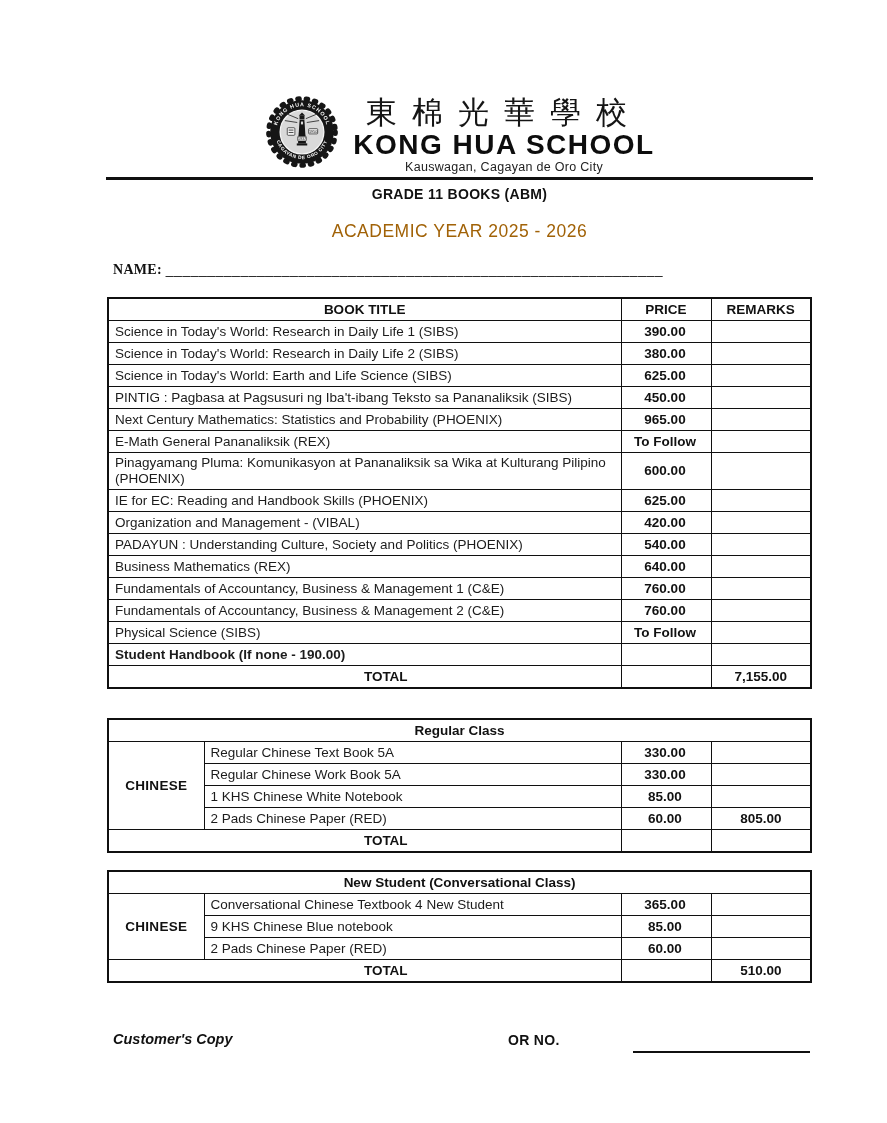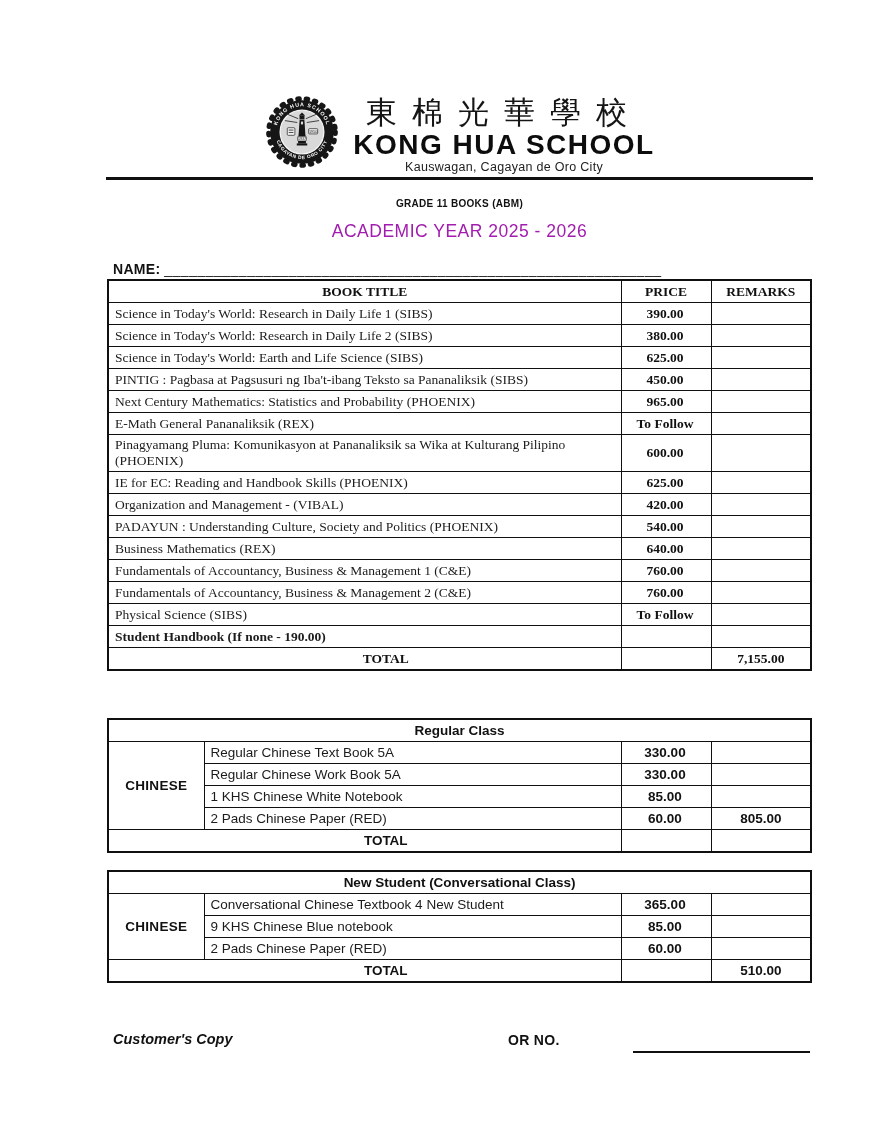--- a/index.html
+++ b/index.html
@@ -10,30 +10,30 @@
   }
   
   .header-block{position:absolute;top:94px;left:107px;width:705px;display:flex;justify-content:center;align-items:flex-start;gap:13px;}
   .logo{width:76px;height:76px;flex:0 0 auto;}
   .head-text{display:flex;flex-direction:column;align-items:center;}
   .cjk-name{font-family:"DejaVu Serif", serif;font-size:31px;letter-spacing:15px;line-height:36px;white-space:nowrap;color:#151515;}
   .school-name{font-weight:bold;font-size:28px;letter-spacing:1.5px;line-height:29px;white-space:nowrap;color:#0d0d0d;}
   .address{font-size:12.5px;letter-spacing:.3px;color:#222;margin-top:1px;}
   .rule{position:absolute;top:177px;left:106px;width:707px;height:3px;background:#101010;}
   
-  .doc-title{position:absolute;top:198px;left:107px;width:705px;text-align:center;font-weight:bold;font-size:10px;letter-spacing:.3px;}
-  .doc-subtitle{position:absolute;top:221px;left:107px;width:705px;text-align:center;font-size:17.5px;letter-spacing:.5px;color:#a21caf;}
+  .doc-title{position:absolute;top:186px;left:107px;width:705px;text-align:center;font-weight:bold;font-size:14px;letter-spacing:.3px;}
+  .doc-subtitle{position:absolute;top:221px;left:107px;width:705px;text-align:center;font-size:17.5px;letter-spacing:.5px;color:#a16207;}
   
   .name-row{position:absolute;top:261px;left:113px;width:560px;font-size:14px;white-space:nowrap;overflow:hidden;}
-  .name-row .lbl{font-weight:bold;letter-spacing:.3px;}
+  .name-row .lbl{font-weight:bold;letter-spacing:.3px;font-family:Liberation Serif, serif;}
   .name-row .blank{letter-spacing:.5px;color:#222;}
   
   table{border-collapse:collapse;table-layout:fixed;position:absolute;left:107px;width:705px;background:#fff;border:2.2px solid #101010;}
   td,th{border:1.6px solid #101010;font-size:13.5px;line-height:16px;padding:2px 6px;height:17px;vertical-align:middle;overflow:hidden;}
-  .t-books{top:279px;font-family:Liberation Serif, serif;}
+  .t-books{top:297px;}
   .t-regular{top:718px;}
   .t-newstudent{top:870px;}
   th{font-weight:bold;text-align:center;}
   td.title-cell{text-align:left;color:#1c1c1c;}
   td.price-cell{text-align:center;font-weight:bold;padding-right:8px;}
   td.remarks-cell{text-align:center;font-weight:bold;}
   tr.bold td{font-weight:bold;}
   td.group-cell{font-weight:bold;text-align:center;letter-spacing:.3px;}
   td.total-cell{font-weight:bold;text-align:center;padding-left:48px;}
   .section-head{font-weight:bold;text-align:center;font-size:13.5px;}

